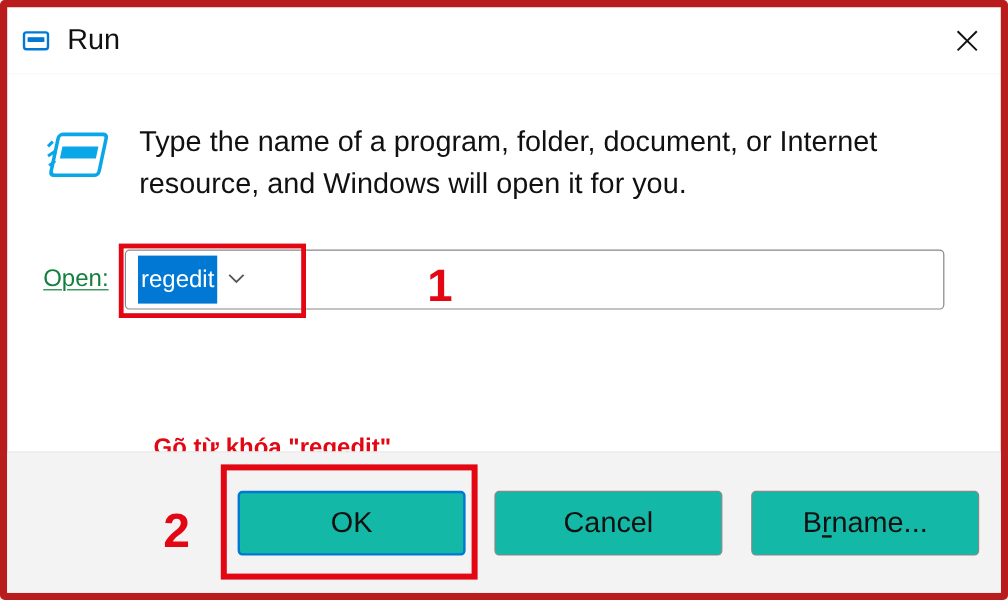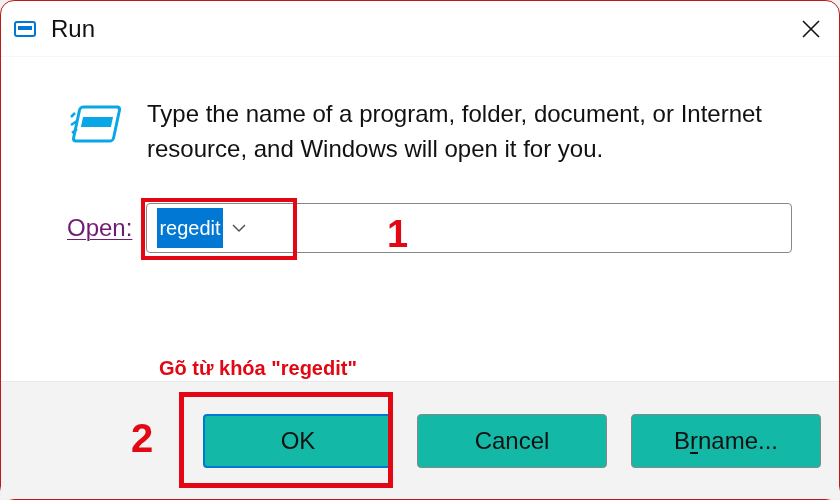--- a/index.html
+++ b/index.html
@@ -12,22 +12,22 @@
       background: #f0f0f0;
       width: 840px;
       height: 500px;
       position: relative;
       overflow: hidden;
     }
     .dialog {
       width: 840px;
       height: 500px;
       background: #ffffff;
-      border: 1px solid #b91c1c;
-      border-radius: 14px;
+      border: 6px solid #b91c1c;
+      border-radius: 4px;
       display: flex;
       flex-direction: column;
       position: relative;
     }
     .titlebar {
       height: 56px;
       display: flex;
       align-items: center;
       padding: 0 12px;
       border-bottom: 1px solid rgba(0,0,0,0.03);
@@ -51,21 +51,20 @@
       cursor: pointer;
       position: absolute;
       right: 6px;
       top: 6px;
     }
     .close-btn svg { width: 24px; height: 24px; }
     .content {
       flex: 1;
       padding: 40px 47px 0 30px;
       position: relative;
-      margin-left: 36px;
     }
     .desc-row {
       display: flex;
       align-items: flex-start;
       gap: 24px;
       margin-bottom: 36px;
     }
     .run-icon {
       width: 56px;
       height: 44px;
@@ -77,22 +76,22 @@
       color: #111;
       line-height: 1.45;
     }
     .open-row {
       display: flex;
       align-items: center;
       gap: 14px;
       position: relative;
     }
     .open-label {
-      font-size: 24px;
-      color: #701a75;
+      font-size: 20px;
+      color: #15803d;
       text-decoration: underline;
       text-decoration-thickness: 1px;
       text-underline-offset: 3px;
     }
     .combo-wrap {
       flex: 1;
       position: relative;
     }
     .combo {
       width: 100%;

